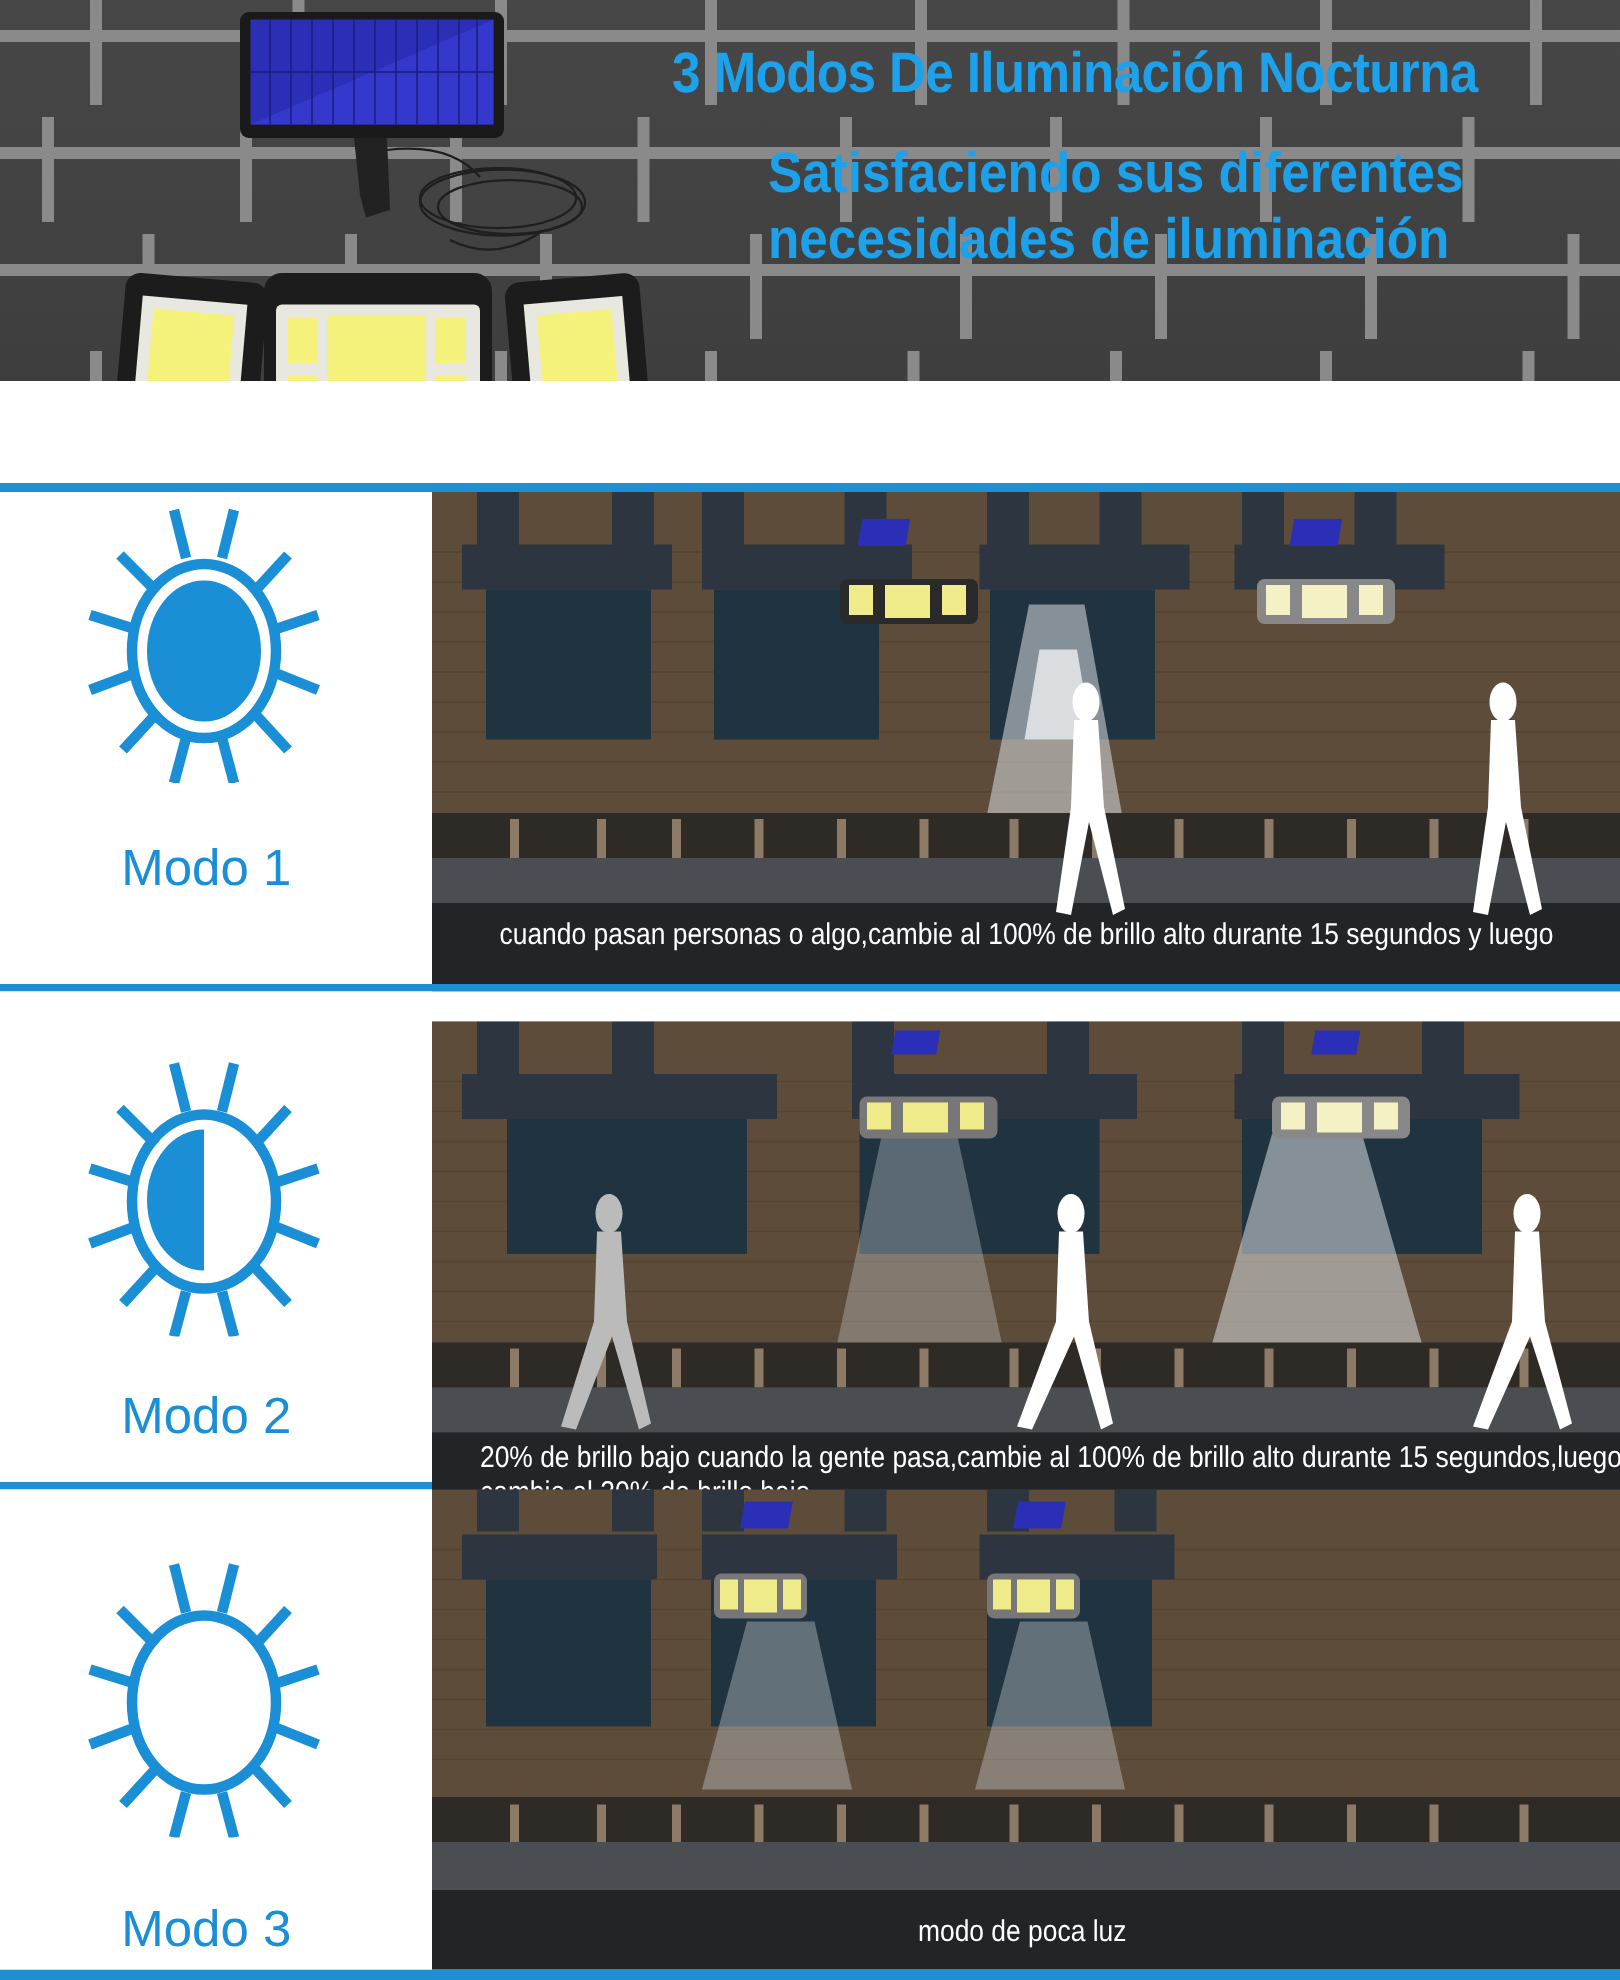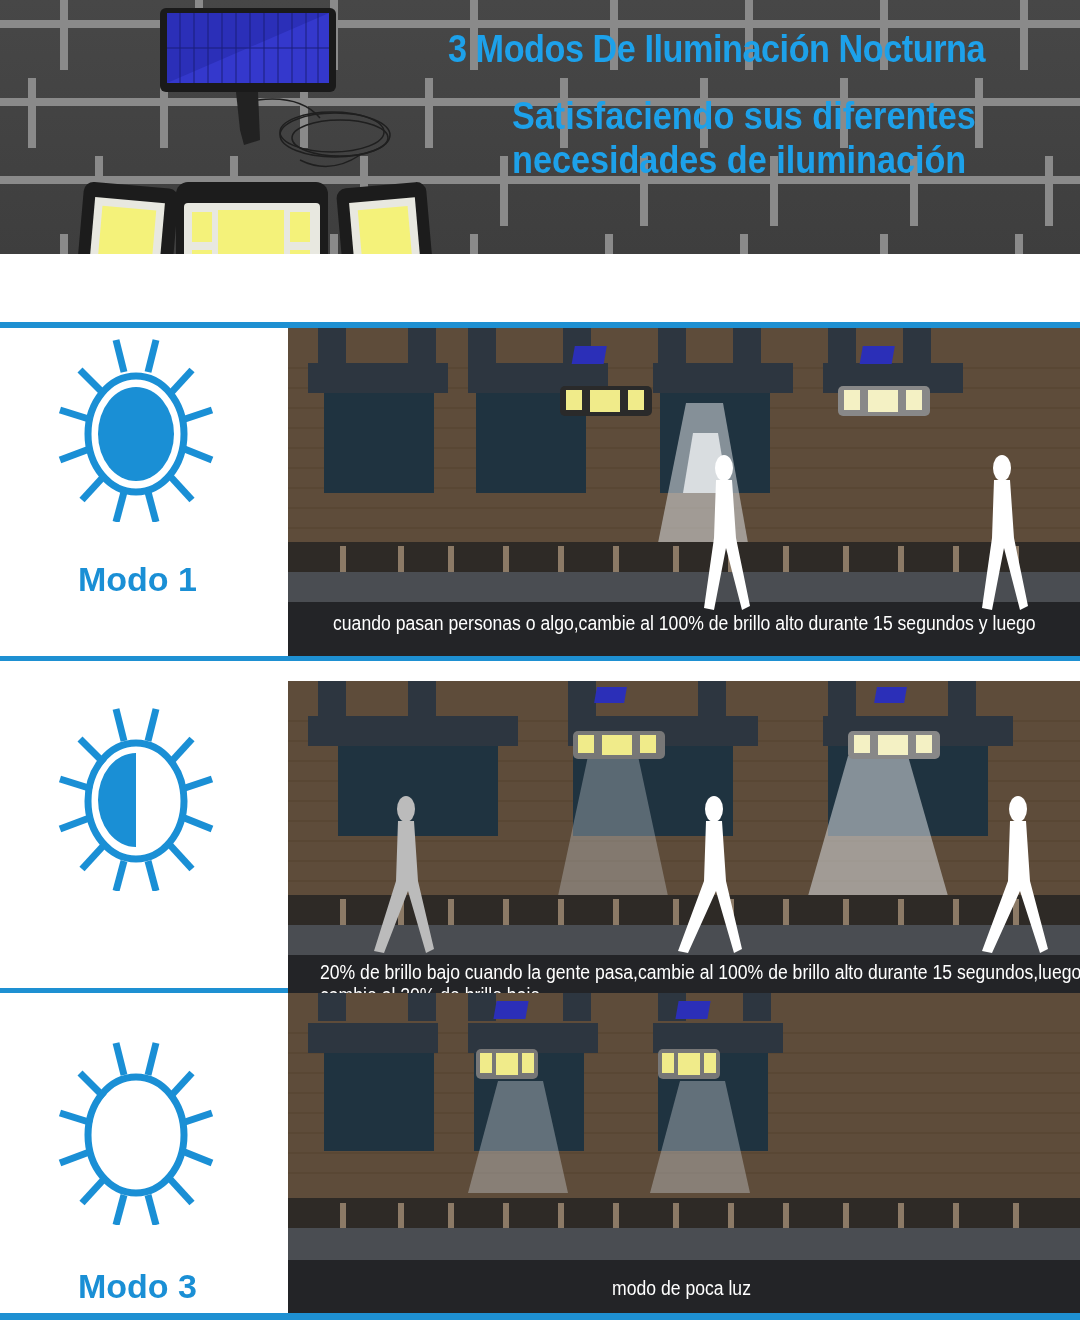--- a/index.html
+++ b/index.html
@@ -10,21 +10,21 @@
     repeating-linear-gradient(0deg, transparent 0 70px, #8a8a8a 70px 78px),
     linear-gradient(#474747,#3e3e3e);
 }
 .brick-row{position:absolute;left:0;width:1080px;height:78px;}
 .brick-row span{position:absolute;top:0;width:8px;height:70px;background:#8a8a8a;}
 .hero-title{position:absolute;left:448px;top:28px;font-size:38px;font-weight:bold;color:#1da1ea;letter-spacing:-0.5px;white-space:nowrap;transform:scaleX(0.9);transform-origin:left top;}
 .hero-sub{position:absolute;left:512px;top:94px;font-size:38px;font-weight:bold;color:#1da1ea;line-height:44px;transform:scaleX(0.9);transform-origin:left top;white-space:nowrap;}
 .product{position:absolute;left:0;top:0;width:440px;height:322px;}
 .divider{position:absolute;left:0;width:1080px;height:6px;background:#1e90d2;}
 .mode-left{position:absolute;left:0;width:288px;background:#fff;}
-.mode-label{position:absolute;left:0;width:275px;text-align:center;font-size:34px;font-weight:bold;color:#1a8fd5;}
+.mode-label{position:absolute;left:0;width:275px;text-align:center;font-size:34px;font-weight:normal;color:#1a8fd5;}
 .scene{position:absolute;left:288px;width:923px;overflow:hidden;background:#3a3f45;}
 .caption{position:absolute;color:#fff;font-size:20px;line-height:23px;transform:scaleX(0.88);transform-origin:left top;}
 svg{display:block;}
 </style>
 </head>
 <body>
 
 <div class="hero">
 
   <div class="brick-row" style="top:0">
@@ -258,20 +258,21 @@
           <line x1="154" y1="128" x2="124" y2="116"></line>
         <line x1="24" y1="168" x2="46" y2="144"></line>
           <line x1="134" y1="168" x2="112" y2="144"></line>
         <line x1="58" y1="190" x2="66" y2="160"></line>
           <line x1="98" y1="190" x2="90" y2="160"></line>
       </g>
       <ellipse cx="78" cy="100" rx="48" ry="58" fill="none" stroke="#1a8fd5" stroke-width="7"></ellipse>
       <path d="M78 52 A38 47 0 0 0 78 146 Z" fill="#1a8fd5"></path>
     </svg>
   </div>
+  <div class="mode-label" style="top:264px">Modo 2</div>
 </div>
 
 <div class="scene" style="top:681px;height:327px">
   <svg width="792" height="327" viewBox="0 0 792 327">
     <rect width="792" height="220" fill="#5e4c3a"></rect>
     <g stroke="#54432f" stroke-width="1">
         <line x1="0" y1="40" x2="792" y2="40"></line>
         <line x1="0" y1="60" x2="792" y2="60"></line>
         <line x1="0" y1="80" x2="792" y2="80"></line>
         <line x1="0" y1="100" x2="792" y2="100"></line>

